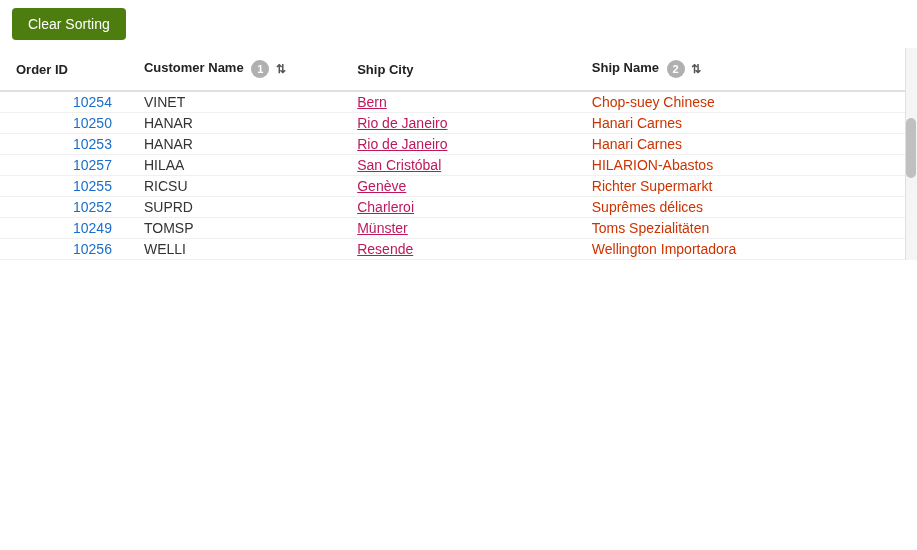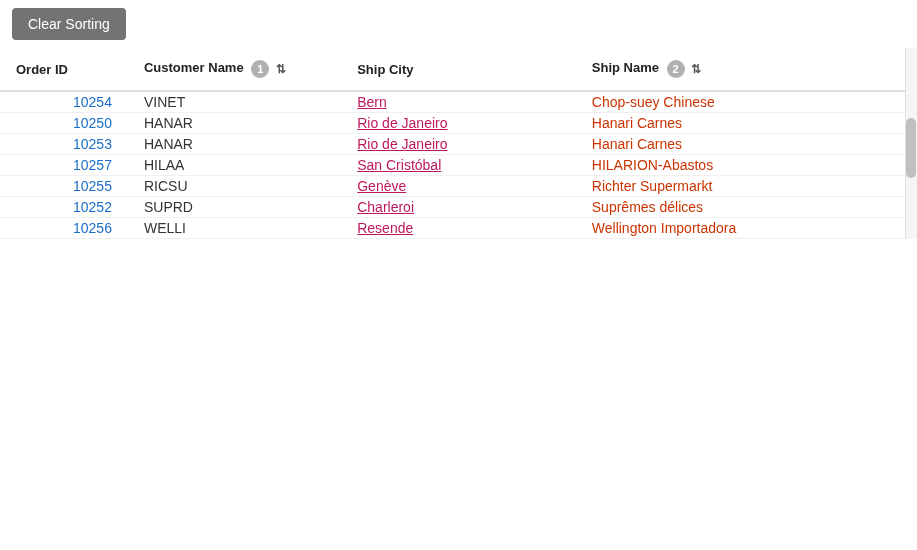--- a/index.html
+++ b/index.html
@@ -9,21 +9,21 @@
       background: #fff;
       color: #333;
     }
 
     .toolbar {
       padding: 8px 12px;
       background: #fff;
     }
 
     .clear-sorting-btn {
-      background: #737373;
+      background: #4d7c0f;
       color: #fff;
       border: none;
       border-radius: 4px;
       padding: 8px 16px;
       font-size: 14px;
       cursor: pointer;
       font-weight: 500;
     }
 
     table {
@@ -202,20 +202,26 @@
           <td class="ship-city">Genève</td>
           <td class="ship-name">Richter Supermarkt</td>
         </tr>
         <tr>
           <td class="order-id">10252</td>
           <td class="customer-name">SUPRD</td>
           <td class="ship-city">Charleroi</td>
           <td class="ship-name">Suprêmes délices</td>
         </tr>
         <tr>
+          <td class="order-id">10249</td>
+          <td class="customer-name">TOMSP</td>
+          <td class="ship-city">Münster</td>
+          <td class="ship-name">Toms Spezialitäten</td>
+        </tr>
+        <tr>
           <td class="order-id">10256</td>
           <td class="customer-name">WELLI</td>
           <td class="ship-city">Resende</td>
           <td class="ship-name">Wellington Importadora</td>
         </tr>
       </tbody>
   </table>
 
   <div class="scrollbar-track">
     <div class="scrollbar-thumb"></div>

